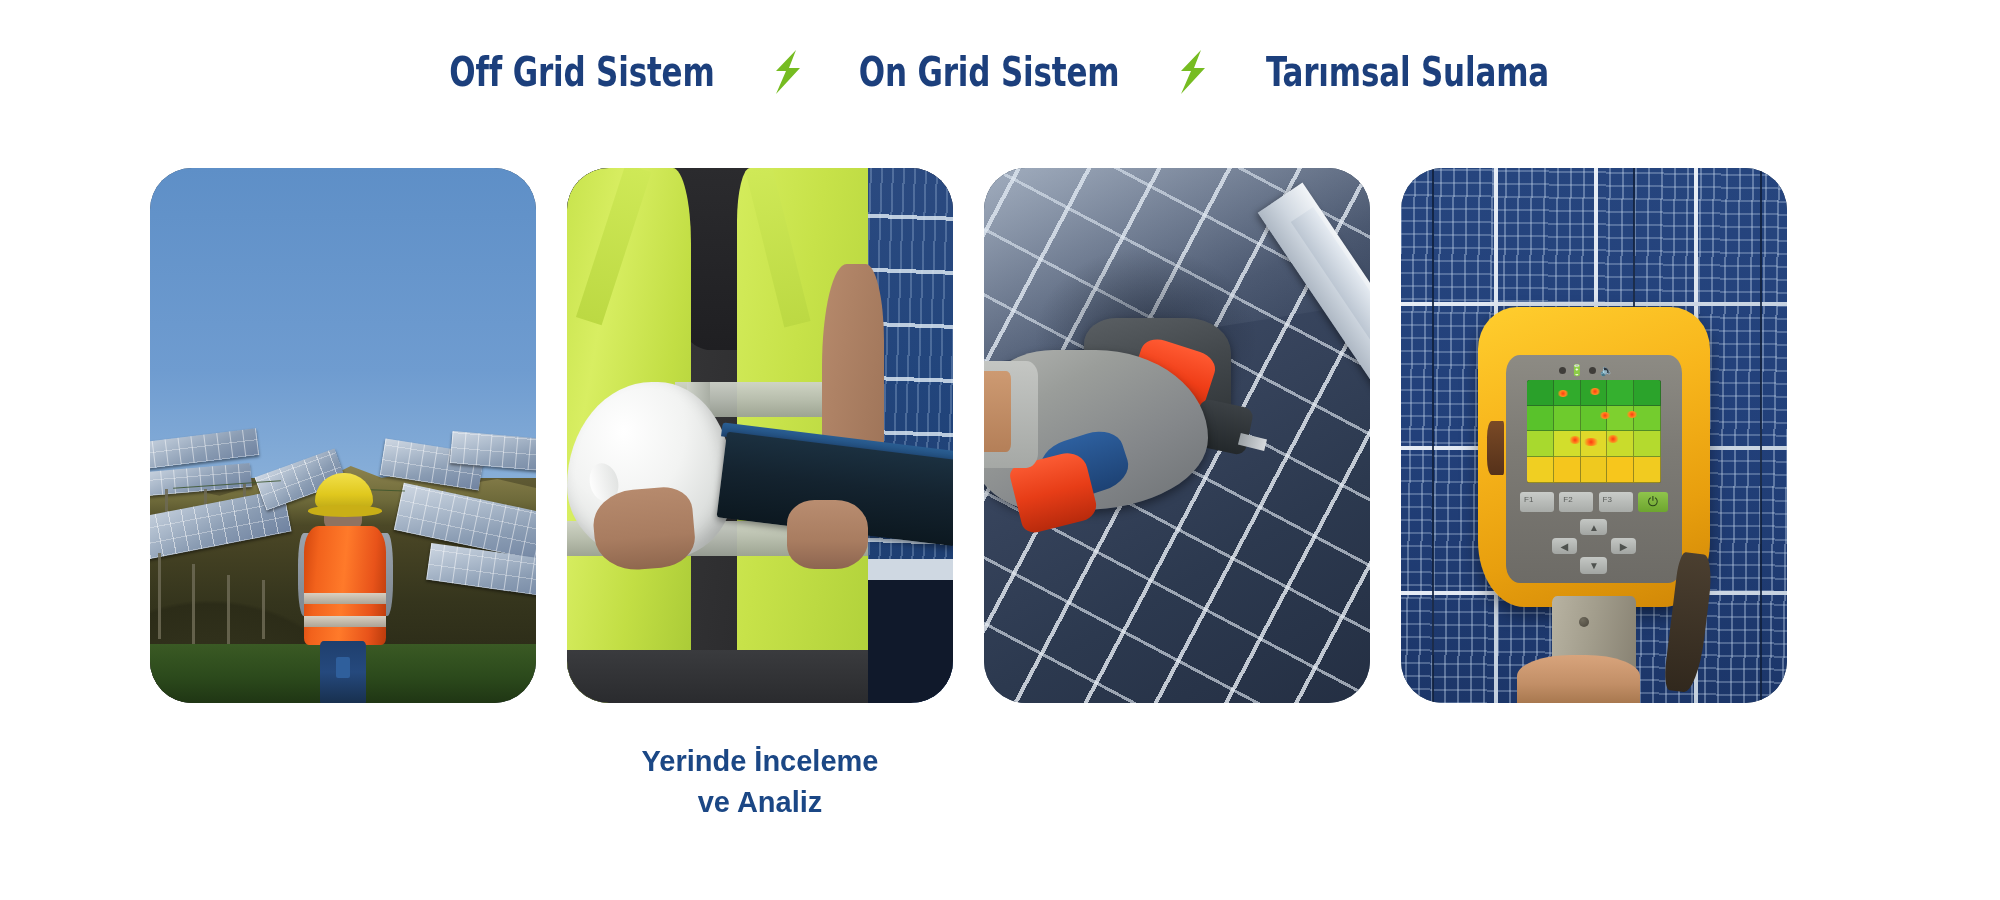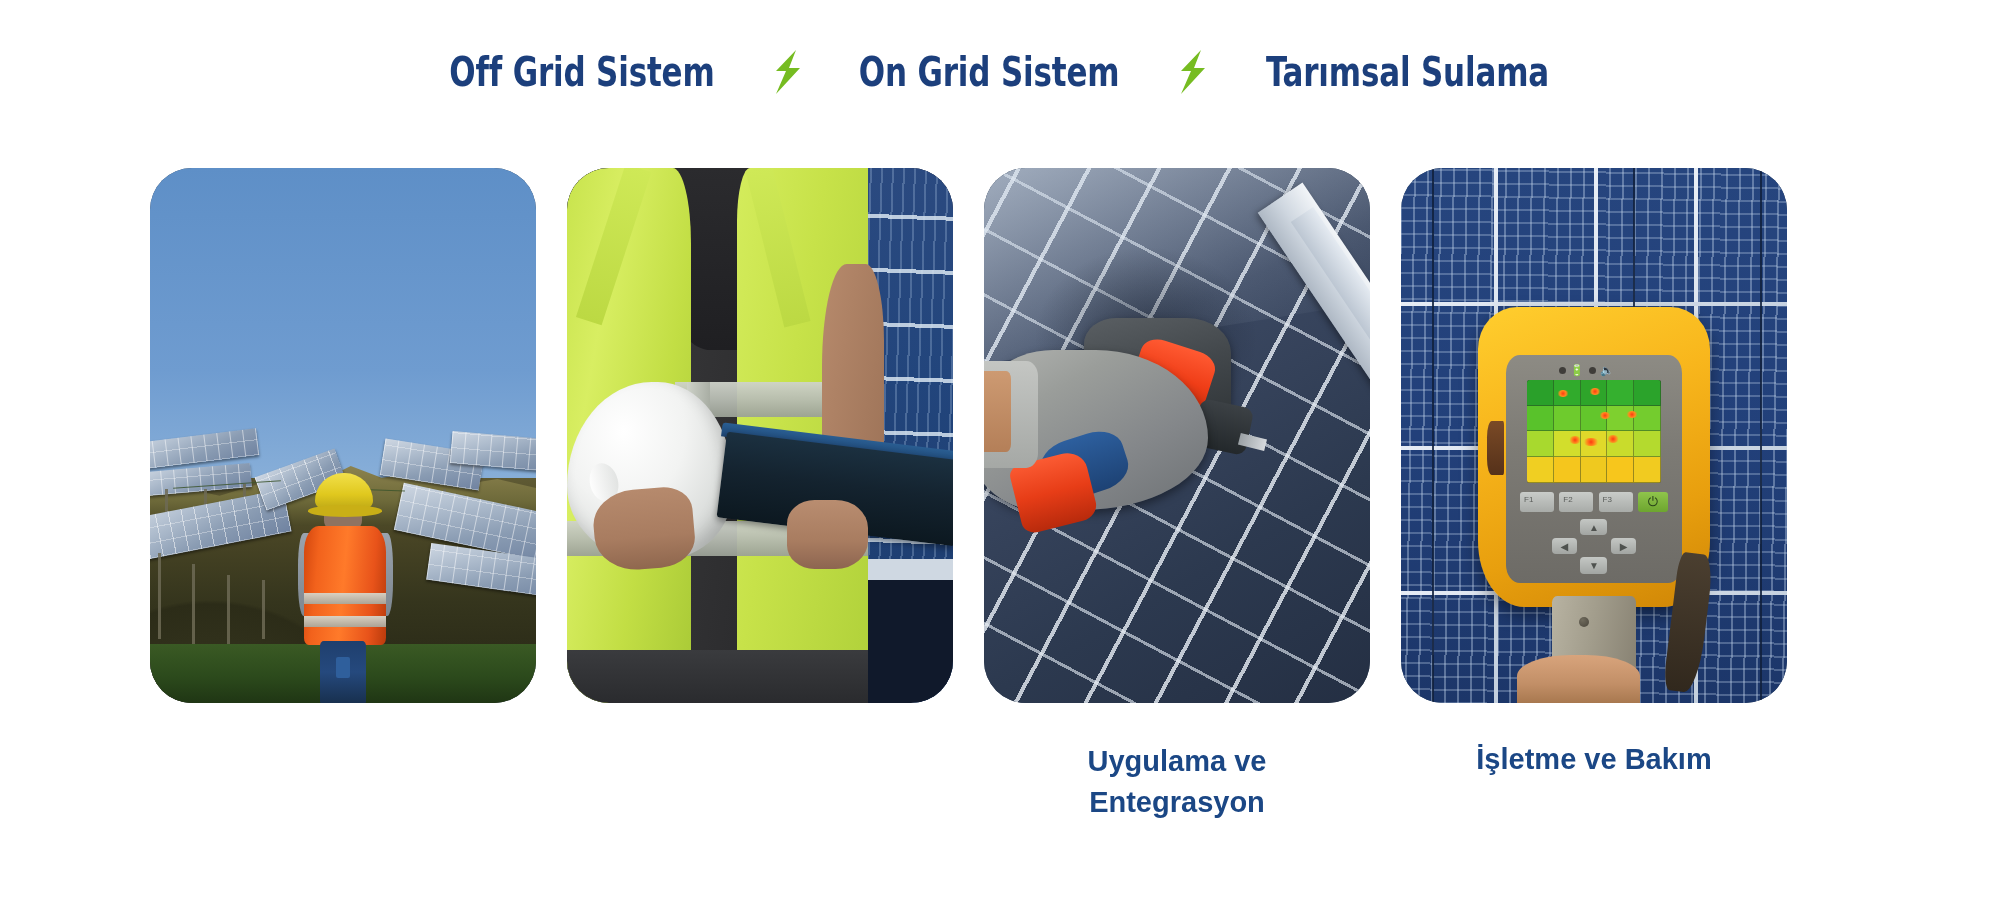--- a/index.html
+++ b/index.html
@@ -532,20 +532,22 @@
         <div class="in-helmet">
           <div class="in-helmet-ridge"></div>
         </div>
         <div class="in-clip-edge"></div>
         <div class="in-clip"></div>
         <div class="in-hand-l"></div>
         <div class="in-hand-r"></div>
         <div class="in-pants"></div>
       </div>
     </div>
+    <div class="caption">Yerinde İnceleme
+ve Analiz</div>
   </div>
 
   <div class="card">
     <div class="thumb">
       <div class="img-install">
         <div class="ins-cells"></div>
         <div class="ins-glare"></div>
         <div class="ins-shadow"></div>
         <div class="ins-frame"></div>
         <div class="ins-frame2"></div>
@@ -554,22 +556,20 @@
         <div class="ins-drill-red1"></div>
         <div class="ins-drill-chuck"></div>
         <div class="ins-bit"></div>
         <div class="ins-glove"></div>
         <div class="ins-drill-blue"></div>
         <div class="ins-drill-red2"></div>
         <div class="ins-glove-cuff"></div>
         <div class="ins-wrist"></div>
       </div>
     </div>
-    <div class="caption">Uygulama ve
-Entegrasyon</div>
   </div>
 
   <div class="card">
     <div class="thumb">
       <div class="img-thermal">
         <div class="th-cells"></div>
         <div class="th-busbar-v" style="left:24%"></div>
         <div class="th-busbar-v" style="left:50%"></div>
         <div class="th-busbar-v" style="left:76%"></div>
         <div class="th-busbar-h" style="top:25%"></div>
@@ -646,16 +646,15 @@
 
           </div>
         </div>
 
         <div class="th-handle"></div>
         <div class="th-handle-screw"></div>
         <div class="th-strap"></div>
         <div class="th-hand"></div>
       </div>
     </div>
-    <div class="caption single">İşletme ve Bakım</div>
   </div>
 
 </div>
 
 </body></html>

